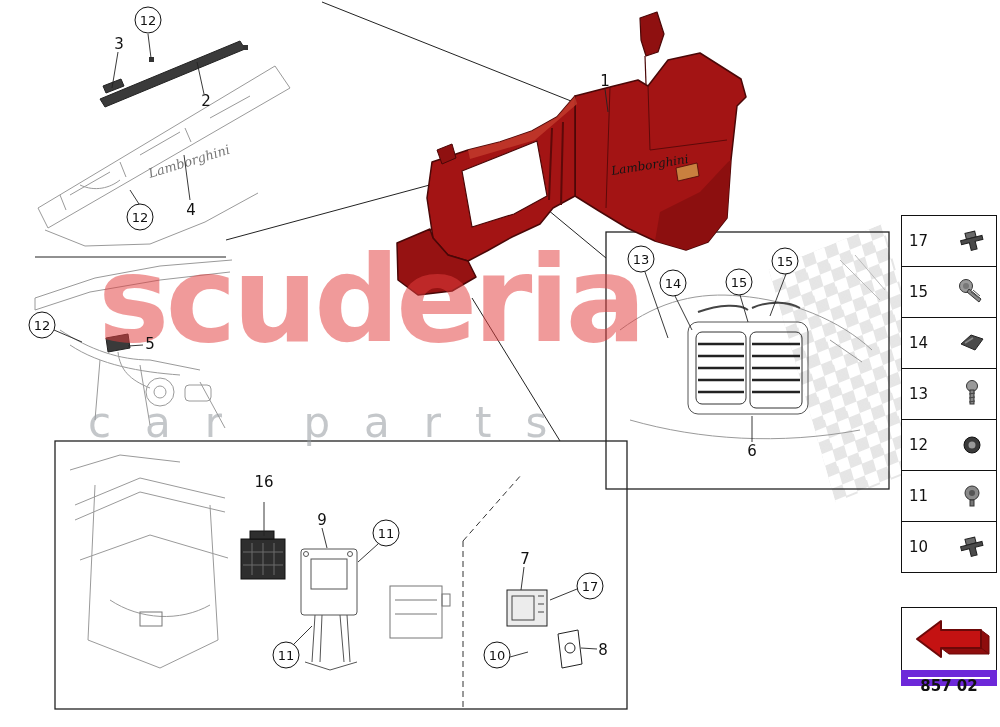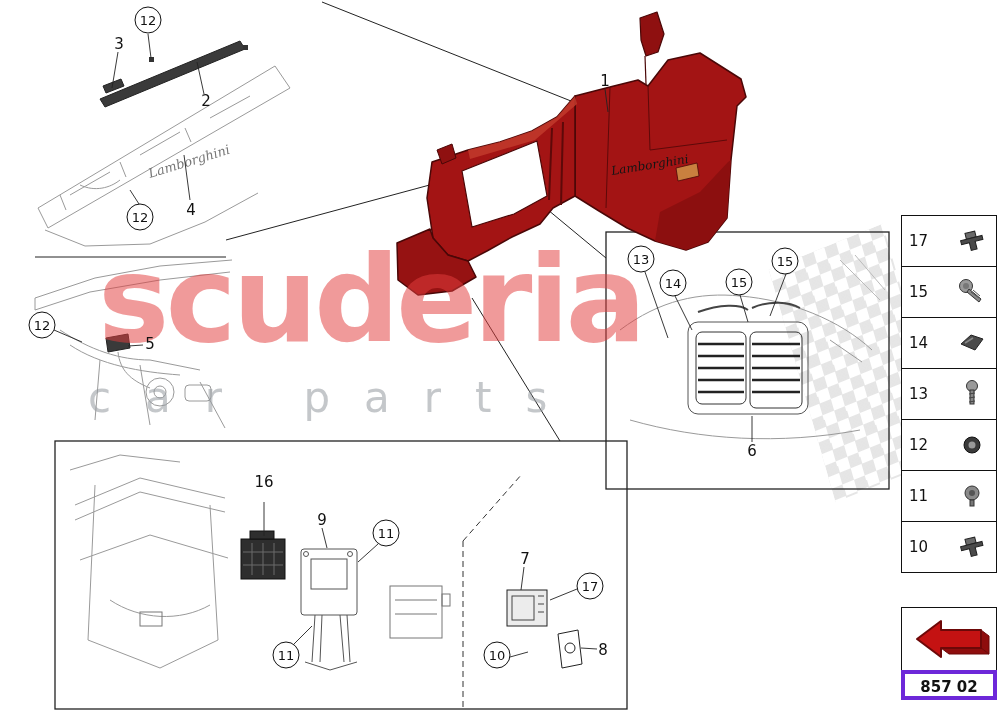--- a/index.html
+++ b/index.html
@@ -4,36 +4,36 @@
 <style>
   html,body{margin:0;padding:0;background:#fff;}
   .canvas{position:relative;width:1000px;height:727px;background:#fff;overflow:hidden;
           font-family:"DejaVu Sans","Liberation Sans",sans-serif;}
   .art{position:absolute;left:0;top:0;z-index:2;}
   .checker{position:absolute;left:798px;top:242px;width:122px;height:242px;z-index:1;
            background:repeating-conic-gradient(rgba(110,110,110,.55) 0% 25%, transparent 0% 50%);
            background-size:24px 24px;transform:rotate(-16deg) skewY(-6deg);opacity:.32;}
   .wm-title{position:absolute;left:98px;top:240px;z-index:3;font-size:120px;font-weight:700;
             letter-spacing:-4px;line-height:1;color:rgba(226,62,62,.52);white-space:nowrap;}
-  .wm-sub{position:absolute;left:88px;top:377px;z-index:3;font-size:42px;font-weight:500;
+  .wm-sub{position:absolute;left:88px;top:402px;z-index:3;font-size:42px;font-weight:500;
           letter-spacing:34px;line-height:1;color:rgba(148,153,158,.55);white-space:nowrap;}
   .callout{position:absolute;z-index:4;transform:translate(-50%,-50%);font-size:15px;
            font-weight:500;color:#111;}
   .ccircle{position:absolute;z-index:4;width:27px;height:27px;border:1.5px solid #111;
            border-radius:50%;background:#fff;display:flex;align-items:center;justify-content:center;
            font-size:13px;font-weight:500;color:#111;transform:translate(-50%,-50%);box-sizing:border-box;}
   .legend{position:absolute;left:901px;top:215px;width:96px;z-index:5;}
   .legend-row{box-sizing:border-box;height:52px;border:1px solid #111;margin-top:-1px;background:#fff;
               display:flex;align-items:center;justify-content:space-between;padding:0 7px;}
   .legend-row:first-child{margin-top:0;}
   .legend-num{font-size:15px;color:#111;}
   .arrow-box{position:absolute;left:901px;top:607px;width:96px;height:64px;border:1px solid #111;
              background:#fff;z-index:5;display:flex;align-items:center;justify-content:center;box-sizing:border-box;}
-  .code-box{position:absolute;left:901px;top:670px;width:96px;height:30px;border:4px solid #6d28d9;
-            background:#fff;z-index:5;display:flex;align-items:flex-end;justify-content:center;
+  .code-box{position:absolute;left:901px;top:670px;width:96px;height:16px;border:7px solid #6d28d9;
+            background:#fff;z-index:5;display:flex;align-items:flex-start;justify-content:center;
             font-size:15px;font-weight:700;color:#111;box-sizing:border-box;}
 </style>
 </head>
 <body>
 
 <div class="canvas">
 
   <div class="checker"></div>
 
   <svg class="art" width="1000" height="727" viewBox="0 0 1000 727">

